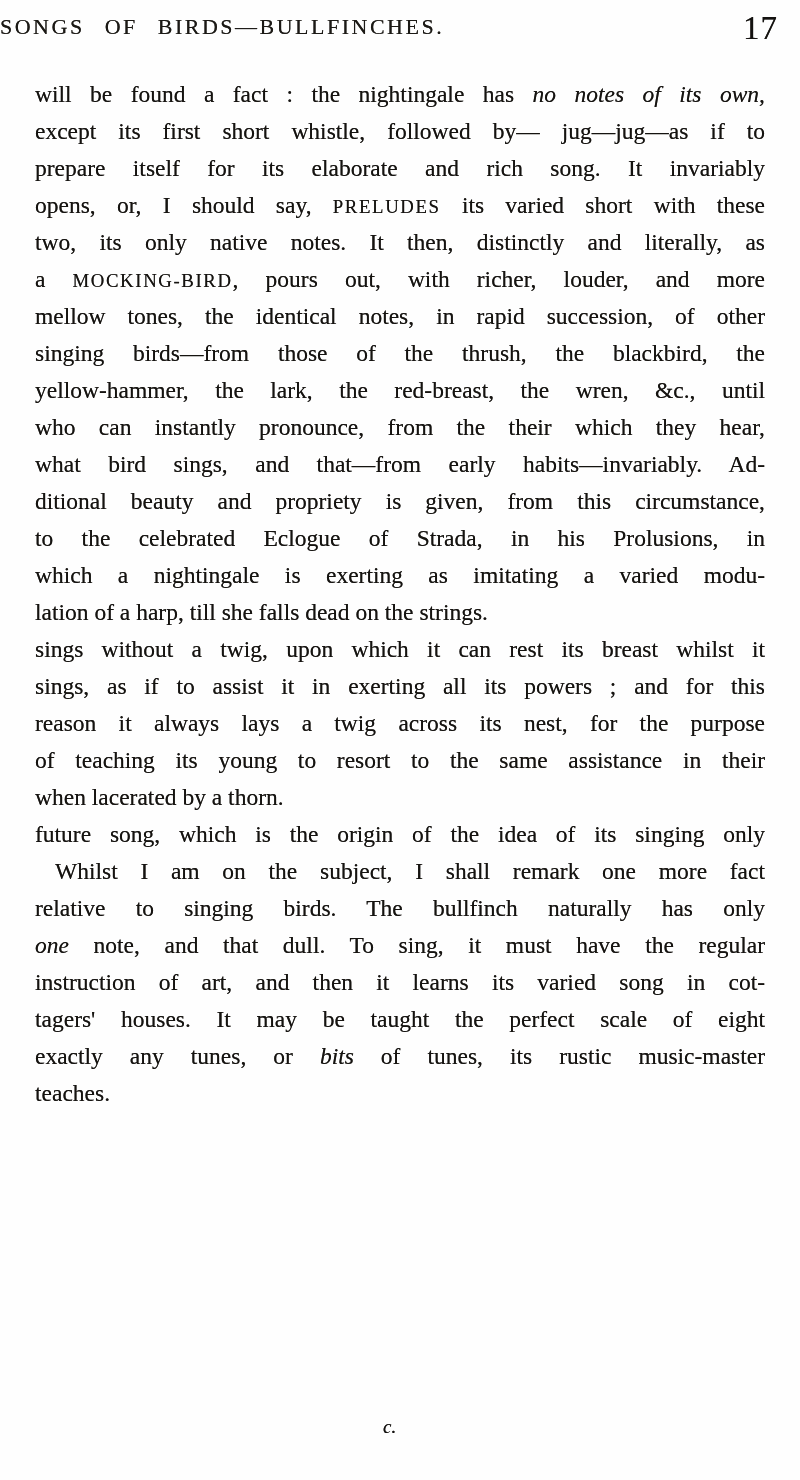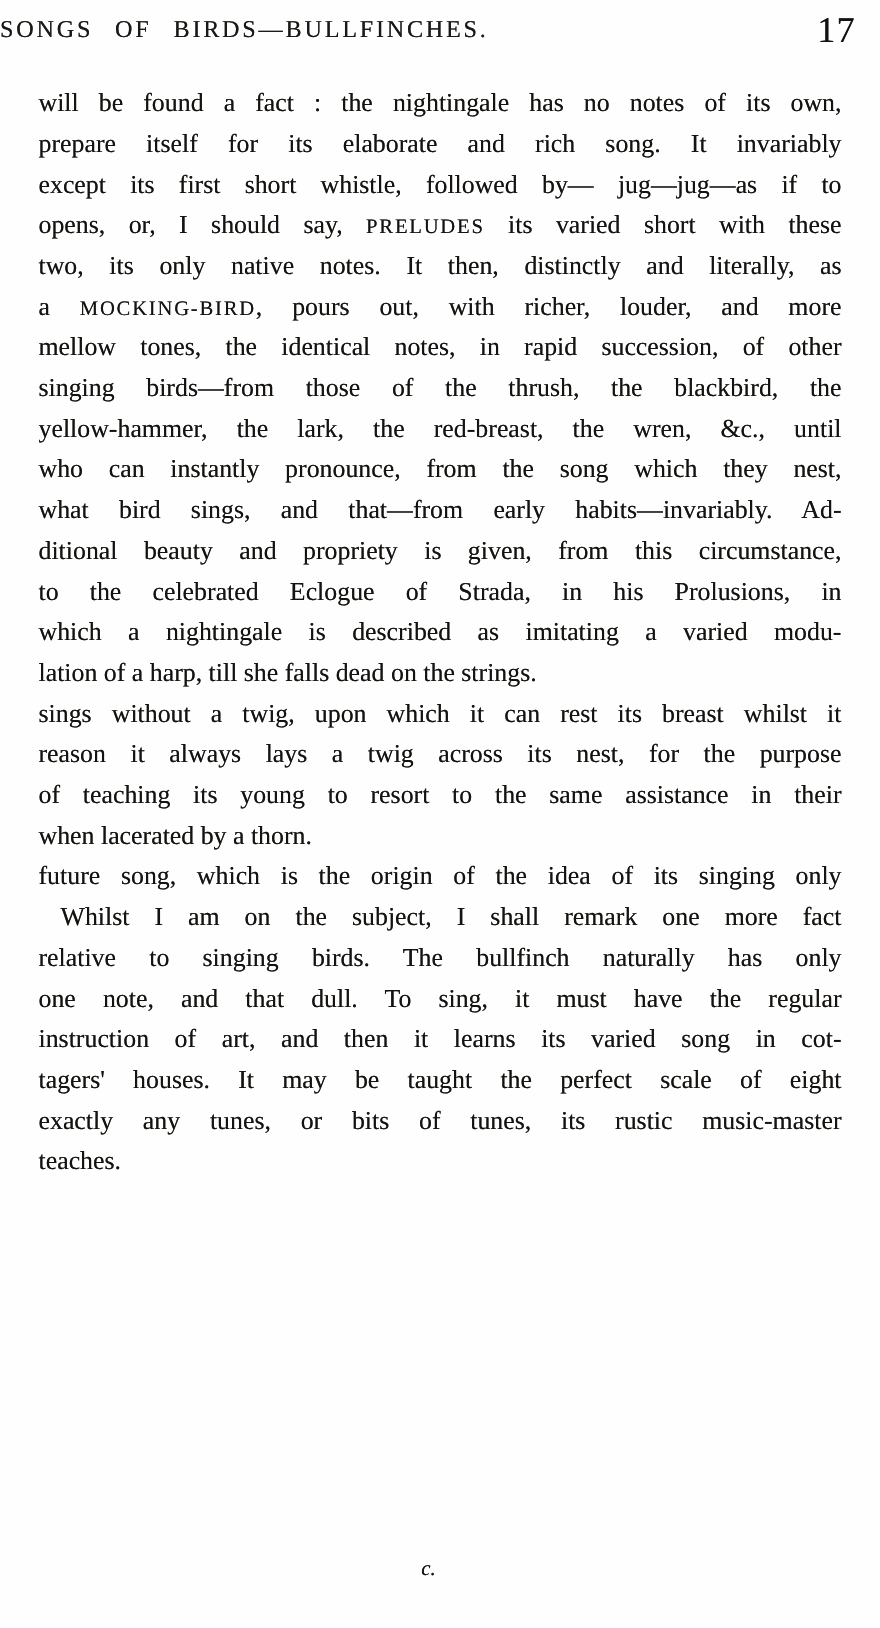--- a/index.html
+++ b/index.html
@@ -58,21 +58,21 @@
     text-align-last: justify;
     white-space: normal;
     overflow: visible;
     text-shadow: 0 0 0.5px rgba(22,19,15,0.7);
   }
   .line.last {
     text-align: right;
     text-align-last: left;
   }
   .line.indent { text-indent: 20px; }
-  .it { }
+  .it { font-style: italic; }
   .sc {
     font-size: 0.8em;
     letter-spacing: 1.6px;
   }
   
   .signature {
     position: absolute;
     top: 1416px;
     left: 383px;
     font-size: 19px;
@@ -87,37 +87,38 @@
 <div class="page">
 
   <div class="running-header">
     <span class="title">SONGS OF BIRDS—BULLFINCHES.</span>
     <span class="folio">17</span>
   </div>
 
   <div class="text-block">
       <div class="para">
         <div class="line"><span>will be found a fact : the nightingale has </span><span class="it">no notes of its own,</span></div>
+        <div class="line"><span>except its first short whistle, followed by— jug—jug—as if to</span></div>
         <div class="line"><span>prepare itself for its elaborate and rich song.  It invariably</span></div>
-        <div class="line"><span>except its first short whistle, followed by— jug—jug—as if to</span></div>
         <div class="line"><span>opens, or, I should say, </span><span class="sc">PRELUDES</span><span> its varied short with these</span></div>
         <div class="line"><span>two, its only native notes.  It then, distinctly and literally, as</span></div>
         <div class="line"><span>a </span><span class="sc">MOCKING-BIRD</span><span>, pours out, with richer, louder, and more</span></div>
         <div class="line"><span>mellow tones, the identical notes, in rapid succession, of other</span></div>
         <div class="line"><span>singing birds—from those of the thrush, the blackbird, the</span></div>
         <div class="line"><span>yellow-hammer, the lark, the red-breast, the wren, &amp;c., until</span></div>
-        <div class="line"><span>who can instantly pronounce, from the song which they nest,</span></div>
+        <div class="line"><span>who can instantly pronounce, from the their which they hear,</span></div>
         <div class="line"><span>what bird sings, and that—from early habits—invariably.  Ad-</span></div>
         <div class="line"><span>ditional beauty and propriety is given, from this circumstance,</span></div>
         <div class="line"><span>to the celebrated Eclogue of Strada, in his Prolusions, in</span></div>
-        <div class="line"><span>which a nightingale is described as imitating a varied modu-</span></div>
+        <div class="line"><span>which a nightingale is exerting as imitating a varied modu-</span></div>
         <div class="line last"><span>lation of a harp, till she falls dead on the strings.</span></div>
       </div>
       <div class="para">
         <div class="line"><span>sings without a twig, upon which it can rest its breast whilst it</span></div>
+        <div class="line"><span>sings, as if to assist it in exerting all its powers ; and for this</span></div>
         <div class="line"><span>reason it always lays a twig across its nest, for the purpose</span></div>
         <div class="line"><span>of teaching its young to resort to the same assistance in their</span></div>
         <div class="line last"><span>when lacerated by a thorn.</span></div>
         <div class="line"><span>future song, which is the origin of the idea of its singing only</span></div>
       </div>
       <div class="para">
         <div class="line indent"><span>Whilst I am on the subject, I shall remark one more fact</span></div>
         <div class="line"><span>relative to singing birds.  The bullfinch naturally has only</span></div>
         <div class="line"><span class="it">one</span><span> note, and that dull.  To sing, it must have the regular</span></div>
         <div class="line"><span>instruction of art, and then it learns its varied song in cot-</span></div>

